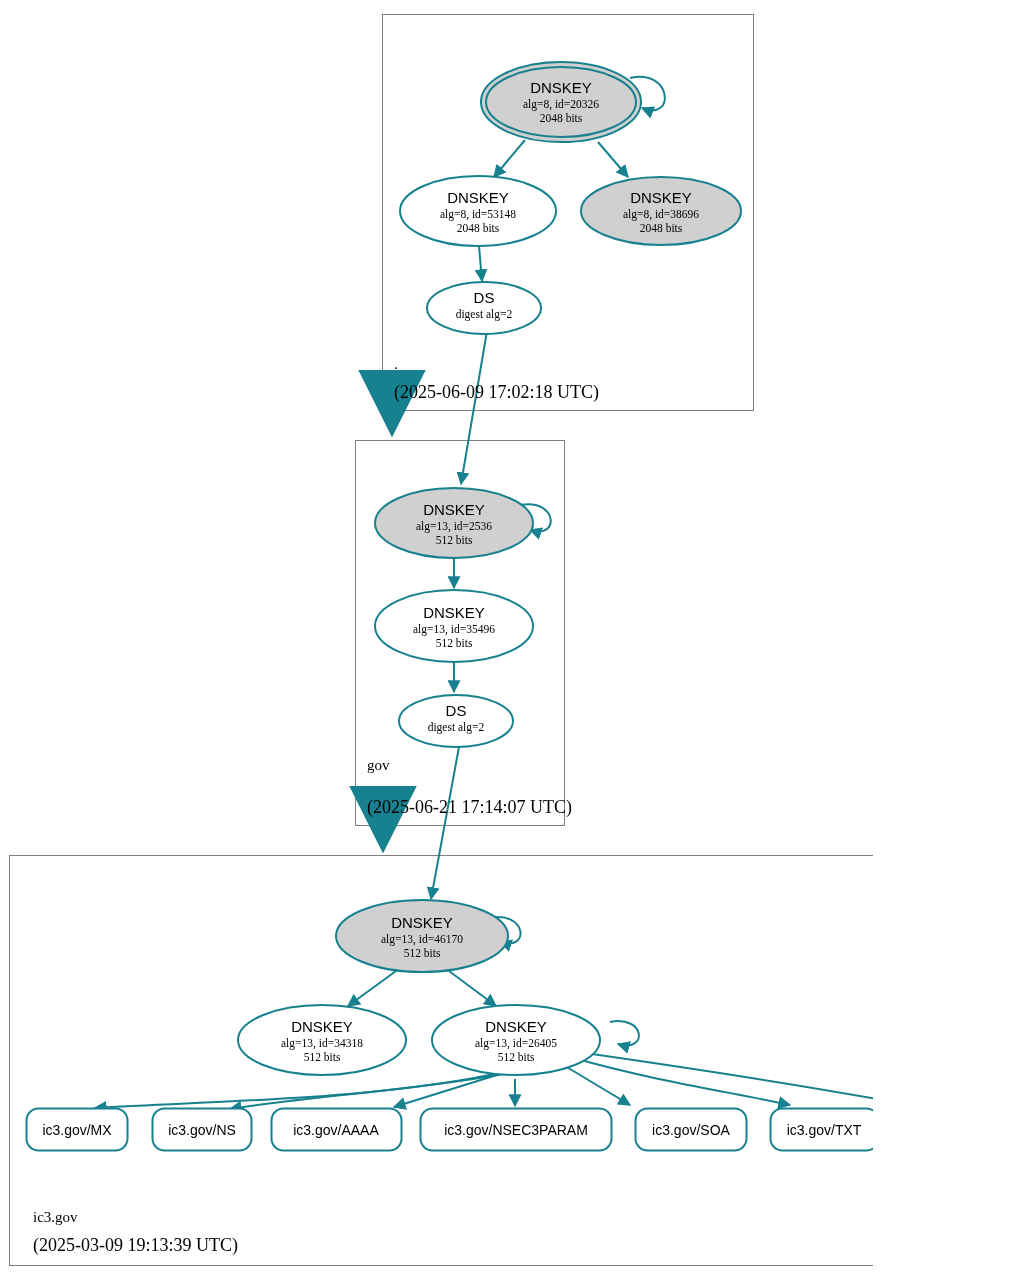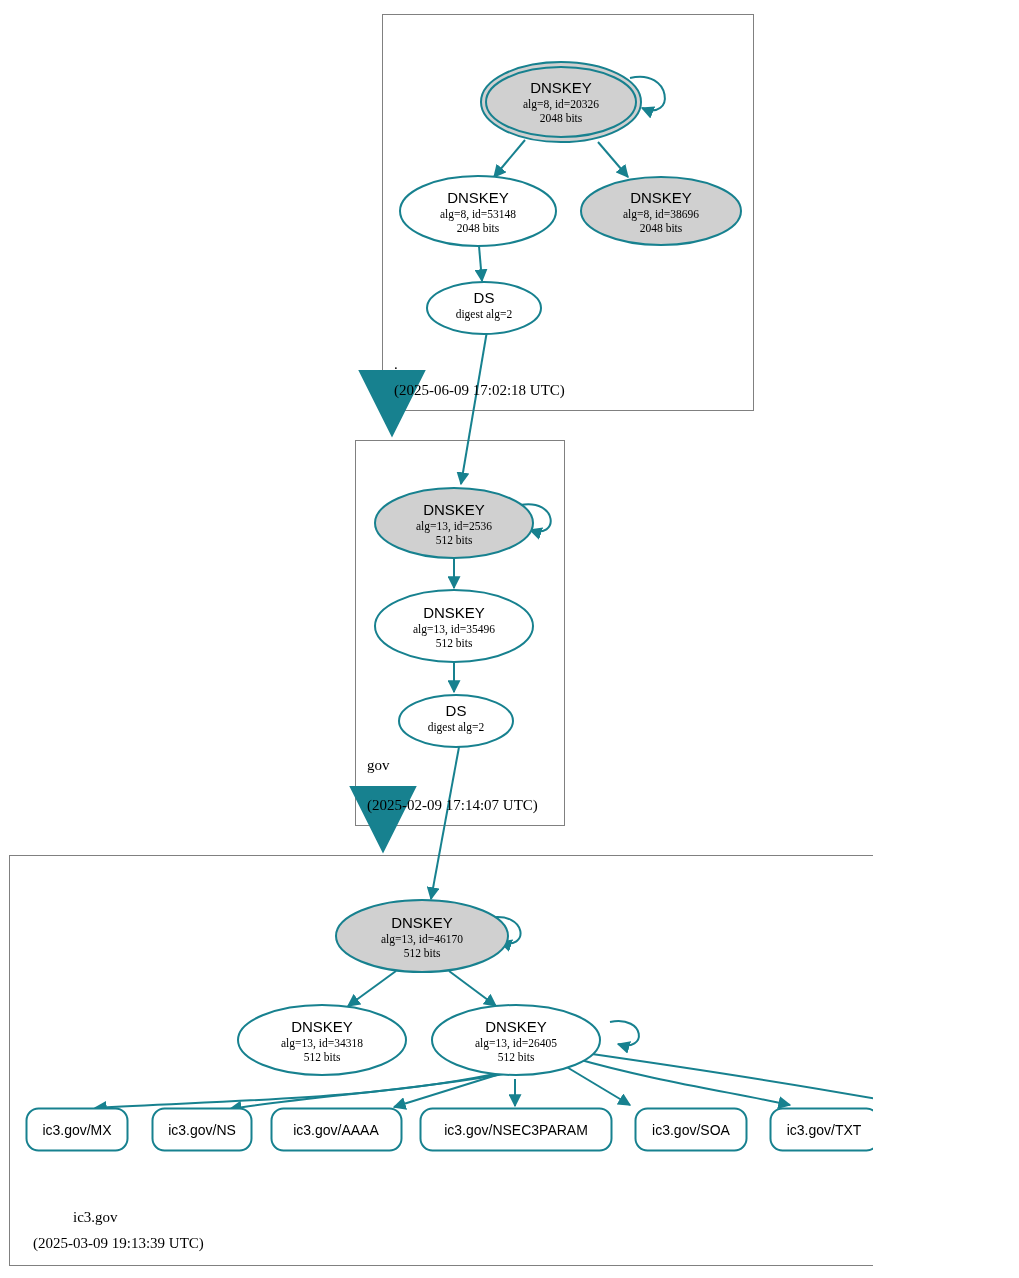--- a/index.html
+++ b/index.html
@@ -1,21 +1,21 @@
 <!DOCTYPE html>
 <html><head>
 <meta charset="utf-8">
 <style>
   html,body{margin:0;padding:0;background:#ffffff;}
   body{width:1019px;height:1278px;font-family:"Liberation Sans",sans-serif;}
   #stage{position:relative;width:873px;height:1278px;overflow:hidden;background:#fff;}
   svg#graph{position:absolute;left:0;top:0;width:1019px;height:1278px;}
   .zone-label{position:absolute;font-family:"Liberation Serif",serif;color:#000;white-space:nowrap;}
   .zone-name{font-size:15px;}
-  .zone-time{font-size:15px;}
+  .zone-time{font-size:18px;}
   text{fill:#000;}
   .t-type{font-family:"Liberation Sans",sans-serif;font-size:15px;}
   .t-sub{font-family:"Liberation Serif",serif;font-size:11.5px;}
   .t-rr{font-family:"Liberation Sans",sans-serif;font-size:14px;}
 </style>
 </head>
 <body>
 
 <div id="stage">
 
@@ -160,18 +160,18 @@
     <g>
       <rect x="902.5" y="1108.5" width="92" height="42" rx="12" ry="12" fill="#ffffff" stroke="#17818f" stroke-width="2"></rect>
       <text class="t-rr" x="948" y="1135" text-anchor="middle">ic3.gov/A</text>
     </g>
   </svg>
 
   <div class="zone-label zone-name" style="left:394px;top:356px;">.</div>
   <div class="zone-label zone-time" style="left:394px;top:382px;">(2025-06-09 17:02:18 UTC)</div>
 
   <div class="zone-label zone-name" style="left:367px;top:757px;text-align:center;">gov</div>
-  <div class="zone-label zone-time" style="left:367px;top:797px;">(2025-02-09 17:14:07 UTC)</div>
+  <div class="zone-label zone-time" style="left:367px;top:797px;">(2025-06-21 17:14:07 UTC)</div>
 
-  <div class="zone-label zone-name" style="left:33px;top:1209px;margin-left:40px;">ic3.gov</div>
+  <div class="zone-label zone-name" style="left:33px;top:1209px;">ic3.gov</div>
   <div class="zone-label zone-time" style="left:33px;top:1235px;">(2025-03-09 19:13:39 UTC)</div>
 
 </div>
 
 </body></html>

